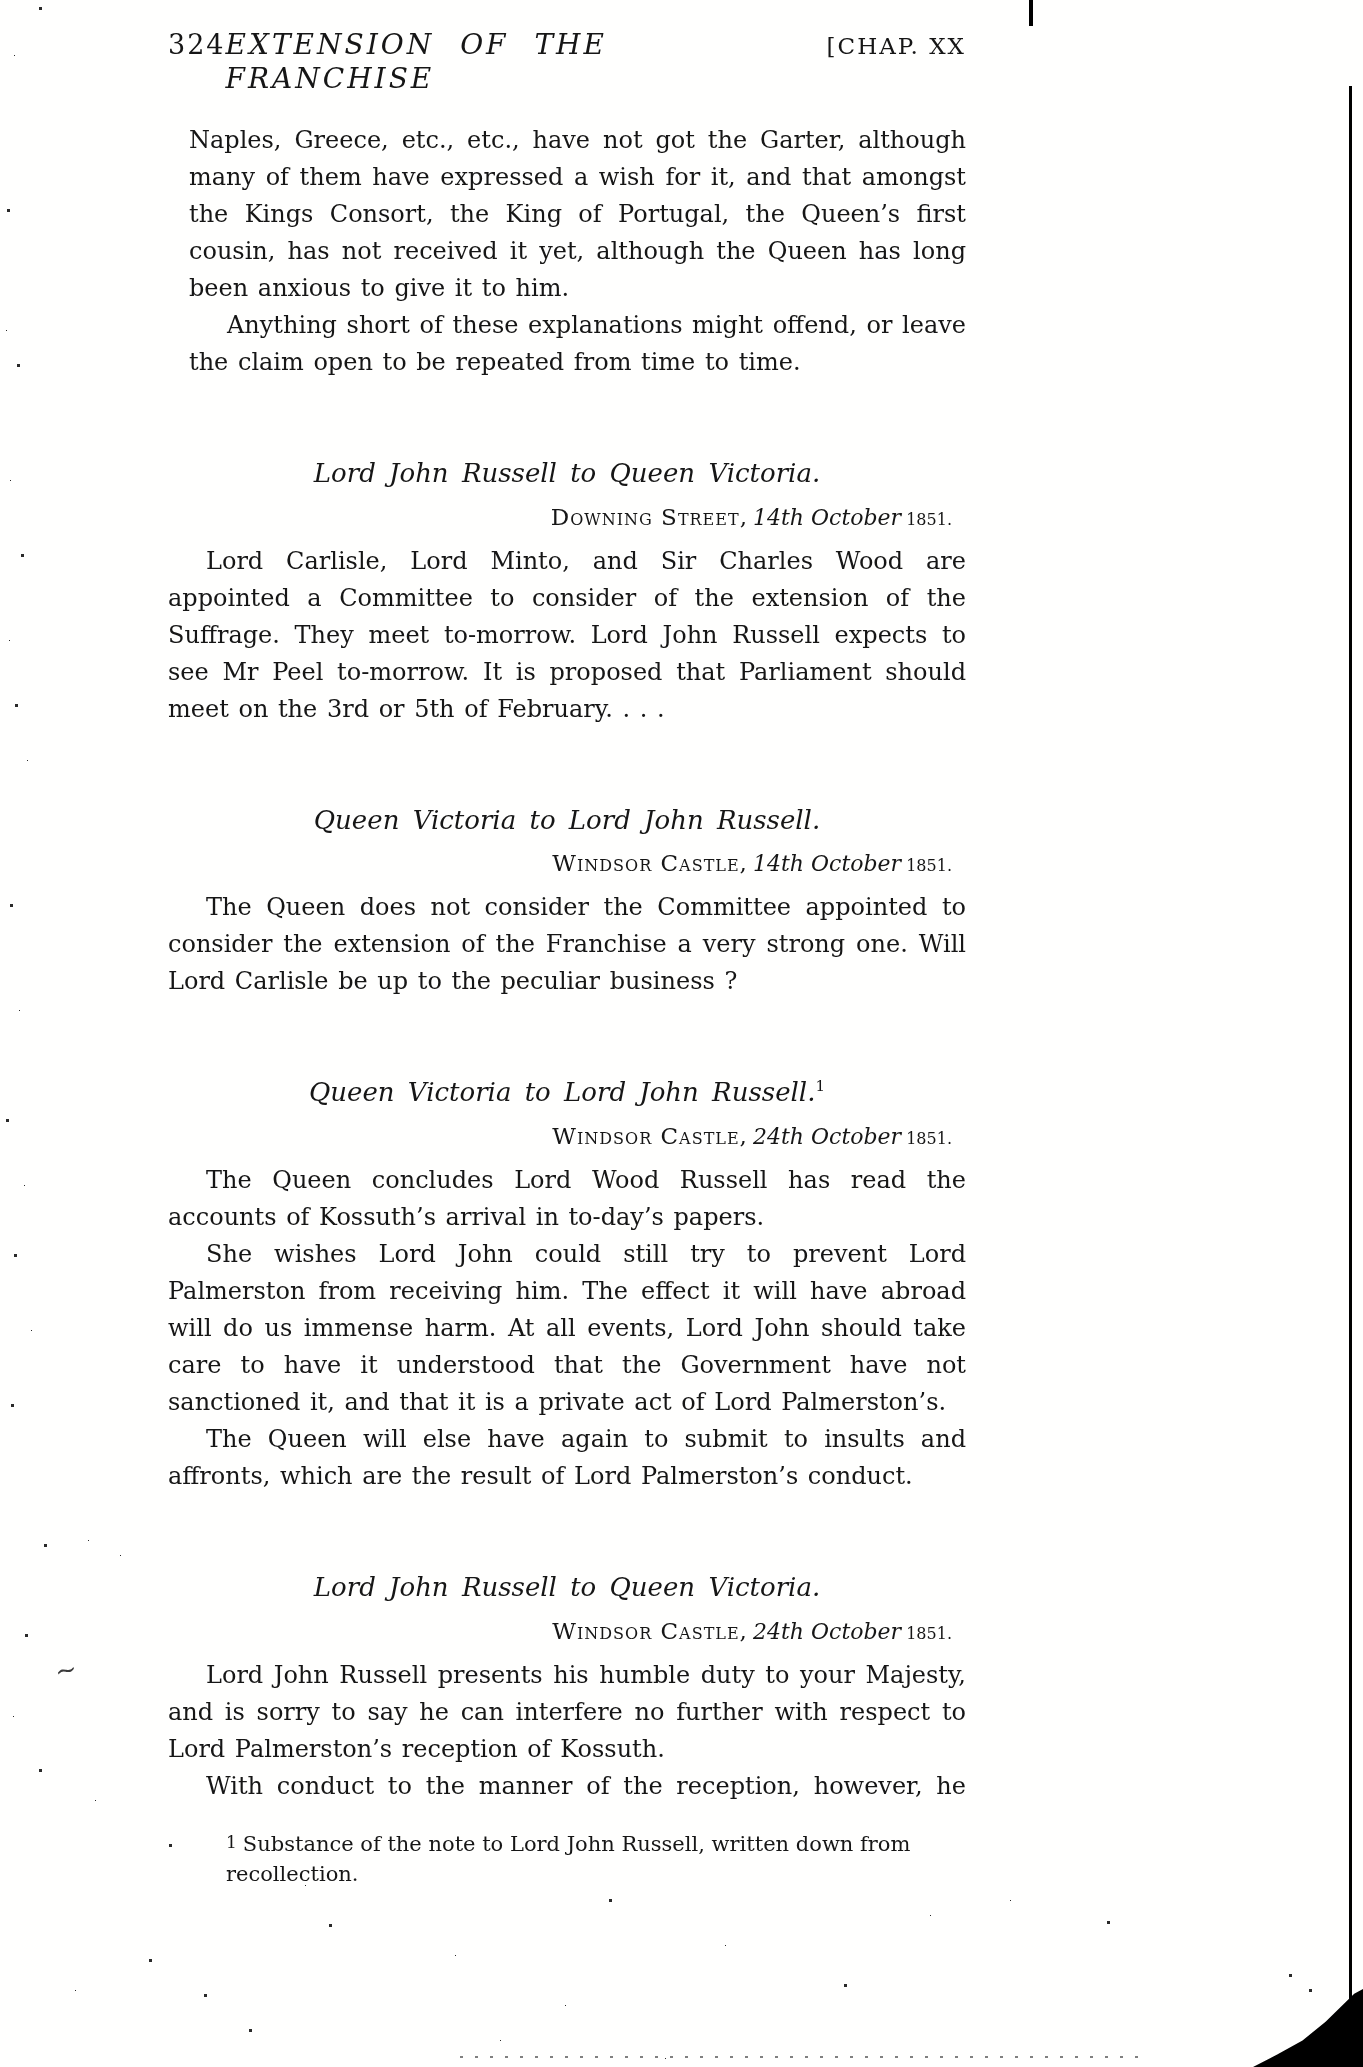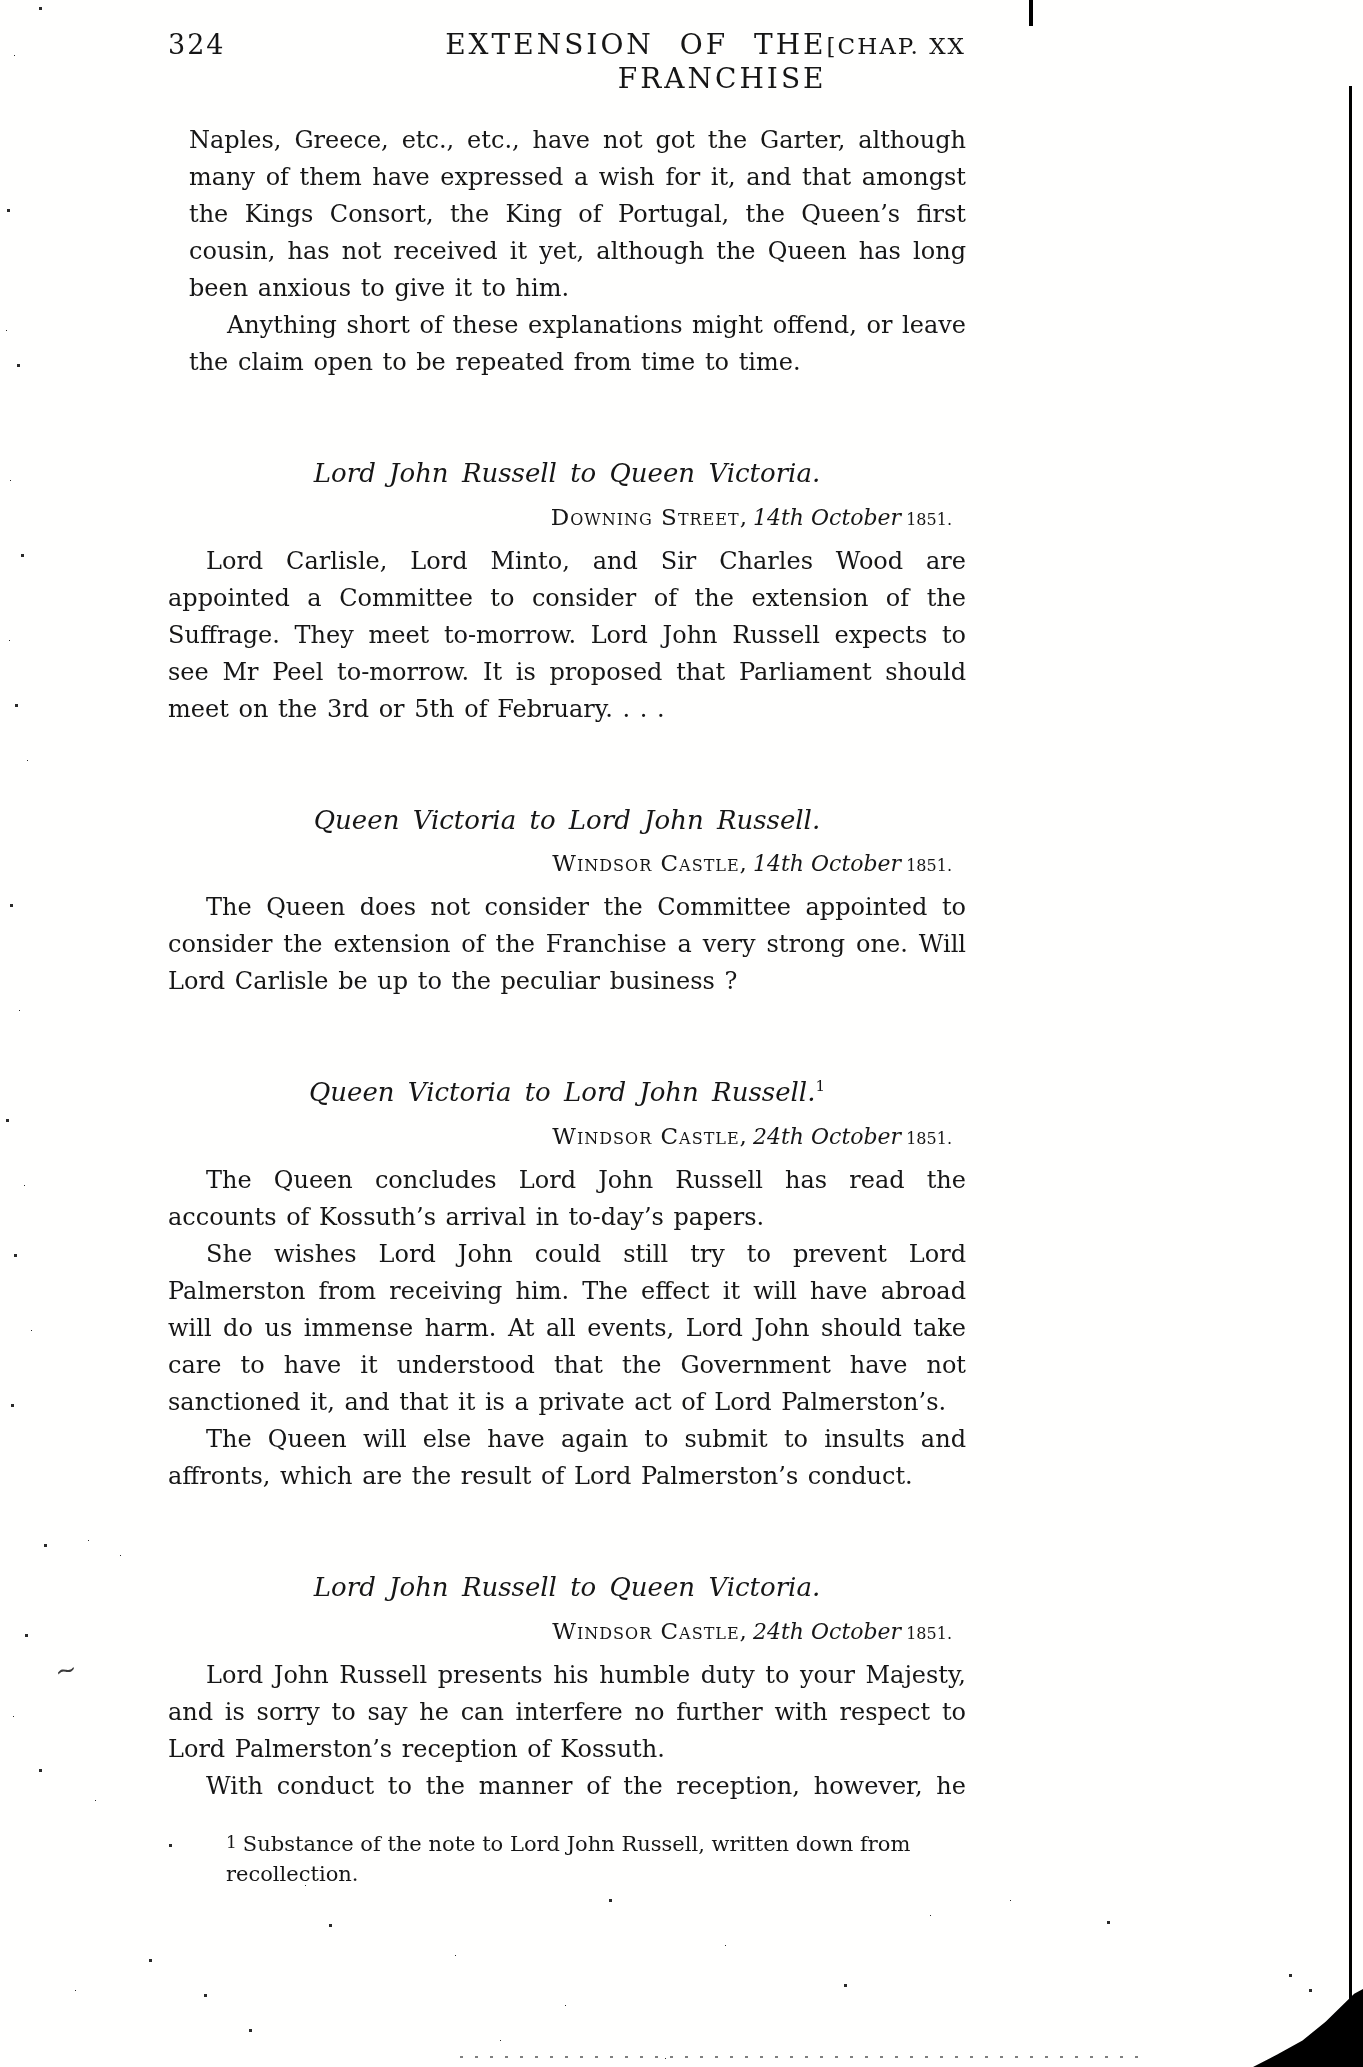--- a/index.html
+++ b/index.html
@@ -25,24 +25,25 @@
     display: grid;
     grid-template-columns: auto 1fr auto;
     align-items: baseline;
     line-height: 34px;
   }
   .page-number {
     font-size: 27px;
     letter-spacing: 2px;
   }
   .running-title {
-    text-align: right;
+    text-align: left;
     font-size: 28px;
     letter-spacing: 3px;
     word-spacing: 14px;
+    font-style: italic;
   }
   .chapter-label {
     font-size: 23px;
     letter-spacing: 2px;
   }
 
   
   .intro { margin-top: 26px; margin-left: 21px; }
   p {
     margin: 0;
@@ -193,21 +194,21 @@
     <p class="indent">The Queen does not consider the Committee appointed to consider the extension of the Franchise a very strong one. Will Lord Carlisle be up to the peculiar business ?</p>
   </section>
 
   <section class="letter">
     <h3 class="letter-heading"><span>Queen Victoria to Lord John Russell.</span><sup>1</sup></h3>
     <div class="dateline">
       <span class="place">Windsor Castle,</span>
       <span class="date-italic">24th October</span>
       <span class="year">1851.</span>
     </div>
-    <p class="indent">The Queen concludes Lord John Russell has read the accounts of Kossuth’s arrival in to-day’s papers.</p>
+    <p class="indent">The Queen concludes Lord Wood Russell has read the accounts of Kossuth’s arrival in to-day’s papers.</p>
     <p class="indent">She wishes Lord John could still try to prevent Lord Palmerston from receiving him. The effect it will have abroad will do us immense harm. At all events, Lord John should take care to have it understood that the Government have not sanctioned it, and that it is a private act of Lord Palmerston’s.</p>
     <p class="indent">The Queen will else have again to submit to insults and affronts, which are the result of Lord Palmerston’s conduct.</p>
   </section>
 
   <section class="letter">
     <h3 class="letter-heading"><span>Lord John Russell to Queen Victoria.</span><sup></sup></h3>
     <div class="dateline">
       <span class="place">Windsor Castle,</span>
       <span class="date-italic">24th October</span>
       <span class="year">1851.</span>

